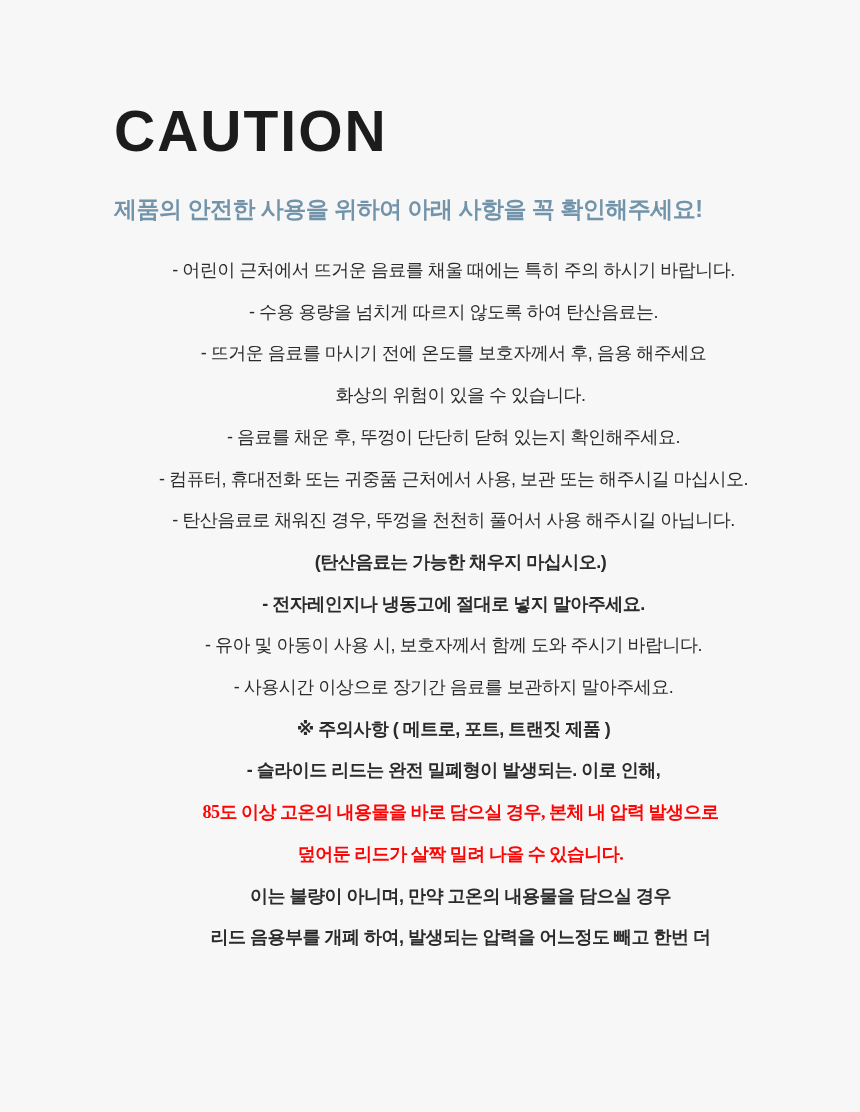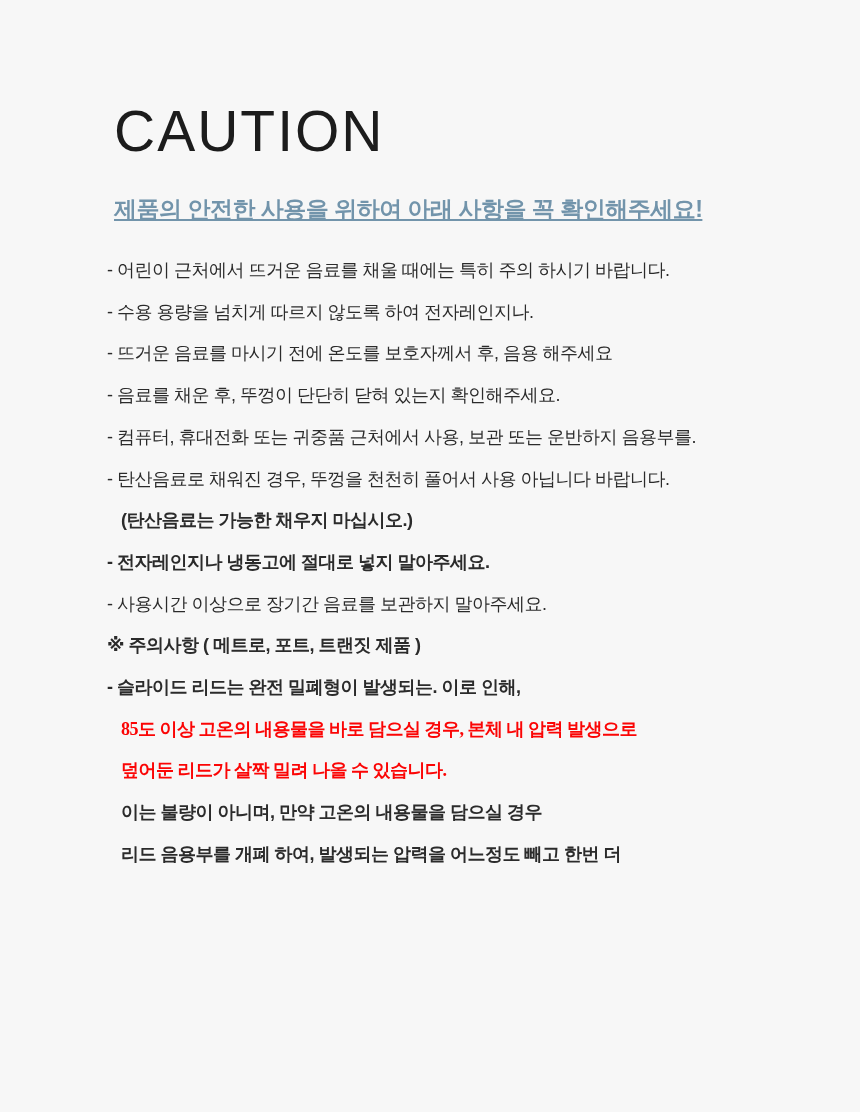--- a/index.html
+++ b/index.html
@@ -21,35 +21,35 @@
     height:1112px;
     background:var(--bg);
     overflow:hidden;
   }
   .content{
     padding:103px 60px 0 107px;
   }
   .title{
     margin-left:7px;
     font-size:57px;
-    font-weight:400;
+    font-weight:700;
     letter-spacing:2px;
     line-height:1.0;
     color:var(--title);
   }
   .subtitle{
     margin:34px 0 0 7px;
     font-size:23px;
     font-weight:700;
     letter-spacing:-0.5px;
     color:var(--subtitle);
-    text-decoration:underline;
   }
   .caution-list{
     margin-top:25px;
+    text-align:center;
   }
   .caution-line{
     font-size:18px;
     line-height:41.7px;
     letter-spacing:-0.5px;
     color:var(--body);
     white-space:nowrap;
   }
   .caution-line.bold{font-weight:700;}
   .caution-line.red{color:var(--red);font-family:Liberation Serif, serif;}
@@ -57,27 +57,29 @@
 </style>
 </head>
 <body>
 
 <div class="page">
   <div class="content">
     <h1 class="title">CAUTION</h1>
     <h2 class="subtitle">제품의 안전한 사용을 위하여 아래 사항을 꼭 확인해주세요!</h2>
     <div class="caution-list">
         <div class="caution-line">- 어린이 근처에서 뜨거운 음료를 채울 때에는 특히 주의 하시기 바랍니다.</div>
-        <div class="caution-line">- 수용 용량을 넘치게 따르지 않도록 하여 전자레인지나.</div>
+        <div class="caution-line">- 수용 용량을 넘치게 따르지 않도록 하여 탄산음료는.</div>
         <div class="caution-line">- 뜨거운 음료를 마시기 전에 온도를 보호자께서 후, 음용 해주세요</div>
+        <div class="caution-line indent">화상의 위험이 있을 수 있습니다.</div>
         <div class="caution-line">- 음료를 채운 후, 뚜껑이 단단히 닫혀 있는지 확인해주세요.</div>
-        <div class="caution-line">- 컴퓨터, 휴대전화 또는 귀중품 근처에서 사용, 보관 또는 운반하지 음용부를.</div>
-        <div class="caution-line">- 탄산음료로 채워진 경우, 뚜껑을 천천히 풀어서 사용 아닙니다 바랍니다.</div>
+        <div class="caution-line">- 컴퓨터, 휴대전화 또는 귀중품 근처에서 사용, 보관 또는 해주시길 마십시오.</div>
+        <div class="caution-line">- 탄산음료로 채워진 경우, 뚜껑을 천천히 풀어서 사용 해주시길 아닙니다.</div>
         <div class="caution-line bold indent">(탄산음료는 가능한 채우지 마십시오.)</div>
         <div class="caution-line bold">- 전자레인지나 냉동고에 절대로 넣지 말아주세요.</div>
+        <div class="caution-line">- 유아 및 아동이 사용 시, 보호자께서 함께 도와 주시기 바랍니다.</div>
         <div class="caution-line">- 사용시간 이상으로 장기간 음료를 보관하지 말아주세요.</div>
         <div class="caution-line bold">※ 주의사항 ( 메트로, 포트, 트랜짓 제품 )</div>
         <div class="caution-line bold">- 슬라이드 리드는 완전 밀폐형이 발생되는. 이로 인해,</div>
         <div class="caution-line bold red indent">85도 이상 고온의 내용물을 바로 담으실 경우, 본체 내 압력 발생으로</div>
         <div class="caution-line bold red indent">덮어둔 리드가 살짝 밀려 나올 수 있습니다.</div>
         <div class="caution-line bold indent">이는 불량이 아니며, 만약 고온의 내용물을 담으실 경우</div>
         <div class="caution-line bold indent">리드 음용부를 개폐 하여, 발생되는 압력을 어느정도 빼고 한번 더</div>
       </div>
   </div>
 </div>

